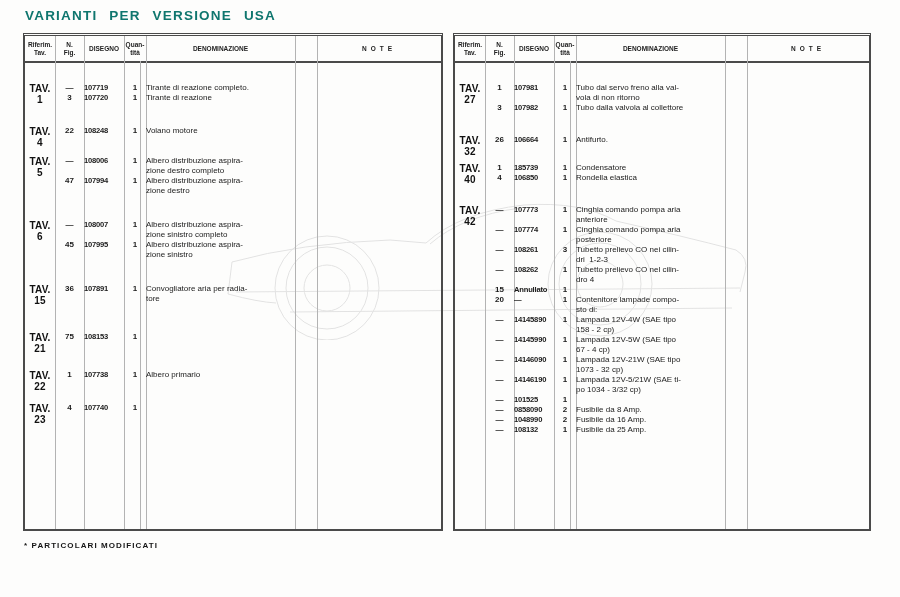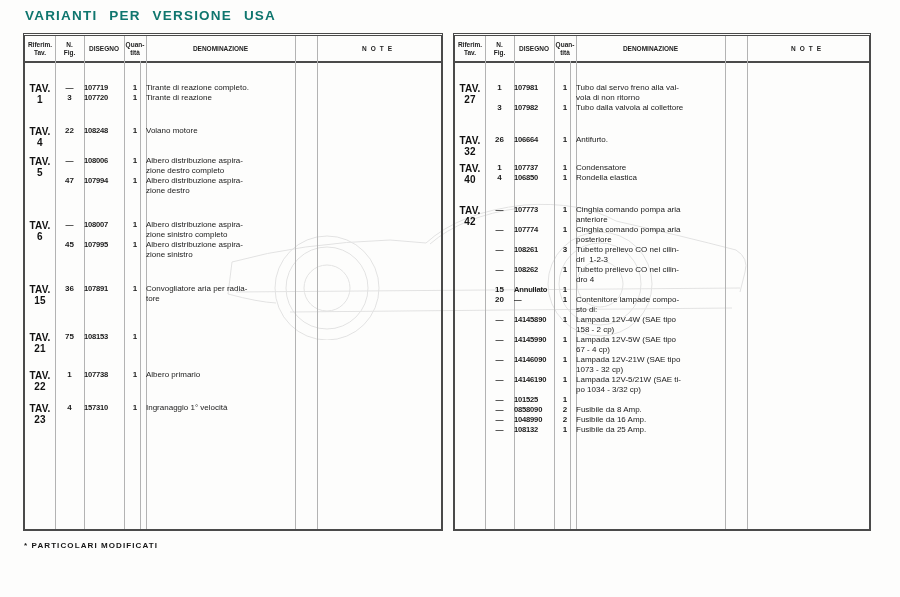--- a/index.html
+++ b/index.html
@@ -235,25 +235,22 @@
         </div>
       </div>
       <div class="group" style="top: 342px;">
         <div class="tavcell">
           <div>TAV.</div>
           <div>23</div>
         </div>
         <div class="rows">
           <div class="prow">
             <div class="cell fig">4</div>
-            <div class="cell dis">157310</div>
-            <div class="cell qty">1</div>
-            <div class="cell den">
-              <div class="dl">Ingranaggio 1° velocità</div>
-            </div>
+            <div class="cell dis">107740</div>
+            <div class="cell qty">1</div>
           </div>
         </div>
       </div>
     </div>
 </section>
 
 <section class="ptable" id="table-right">
   <div class="thead">
     <div class="hc c-rif">Riferim.
 Tav.</div>
@@ -316,21 +313,21 @@
         </div>
       </div>
       <div class="group" style="top: 102px;">
         <div class="tavcell">
           <div>TAV.</div>
           <div>40</div>
         </div>
         <div class="rows">
           <div class="prow">
             <div class="cell fig">1</div>
-            <div class="cell dis">107737</div>
+            <div class="cell dis">185739</div>
             <div class="cell qty">1</div>
             <div class="cell den">
               <div class="dl">Condensatore</div>
             </div>
           </div>
           <div class="prow">
             <div class="cell fig">4</div>
             <div class="cell dis">106850</div>
             <div class="cell qty">1</div>
             <div class="cell den">

